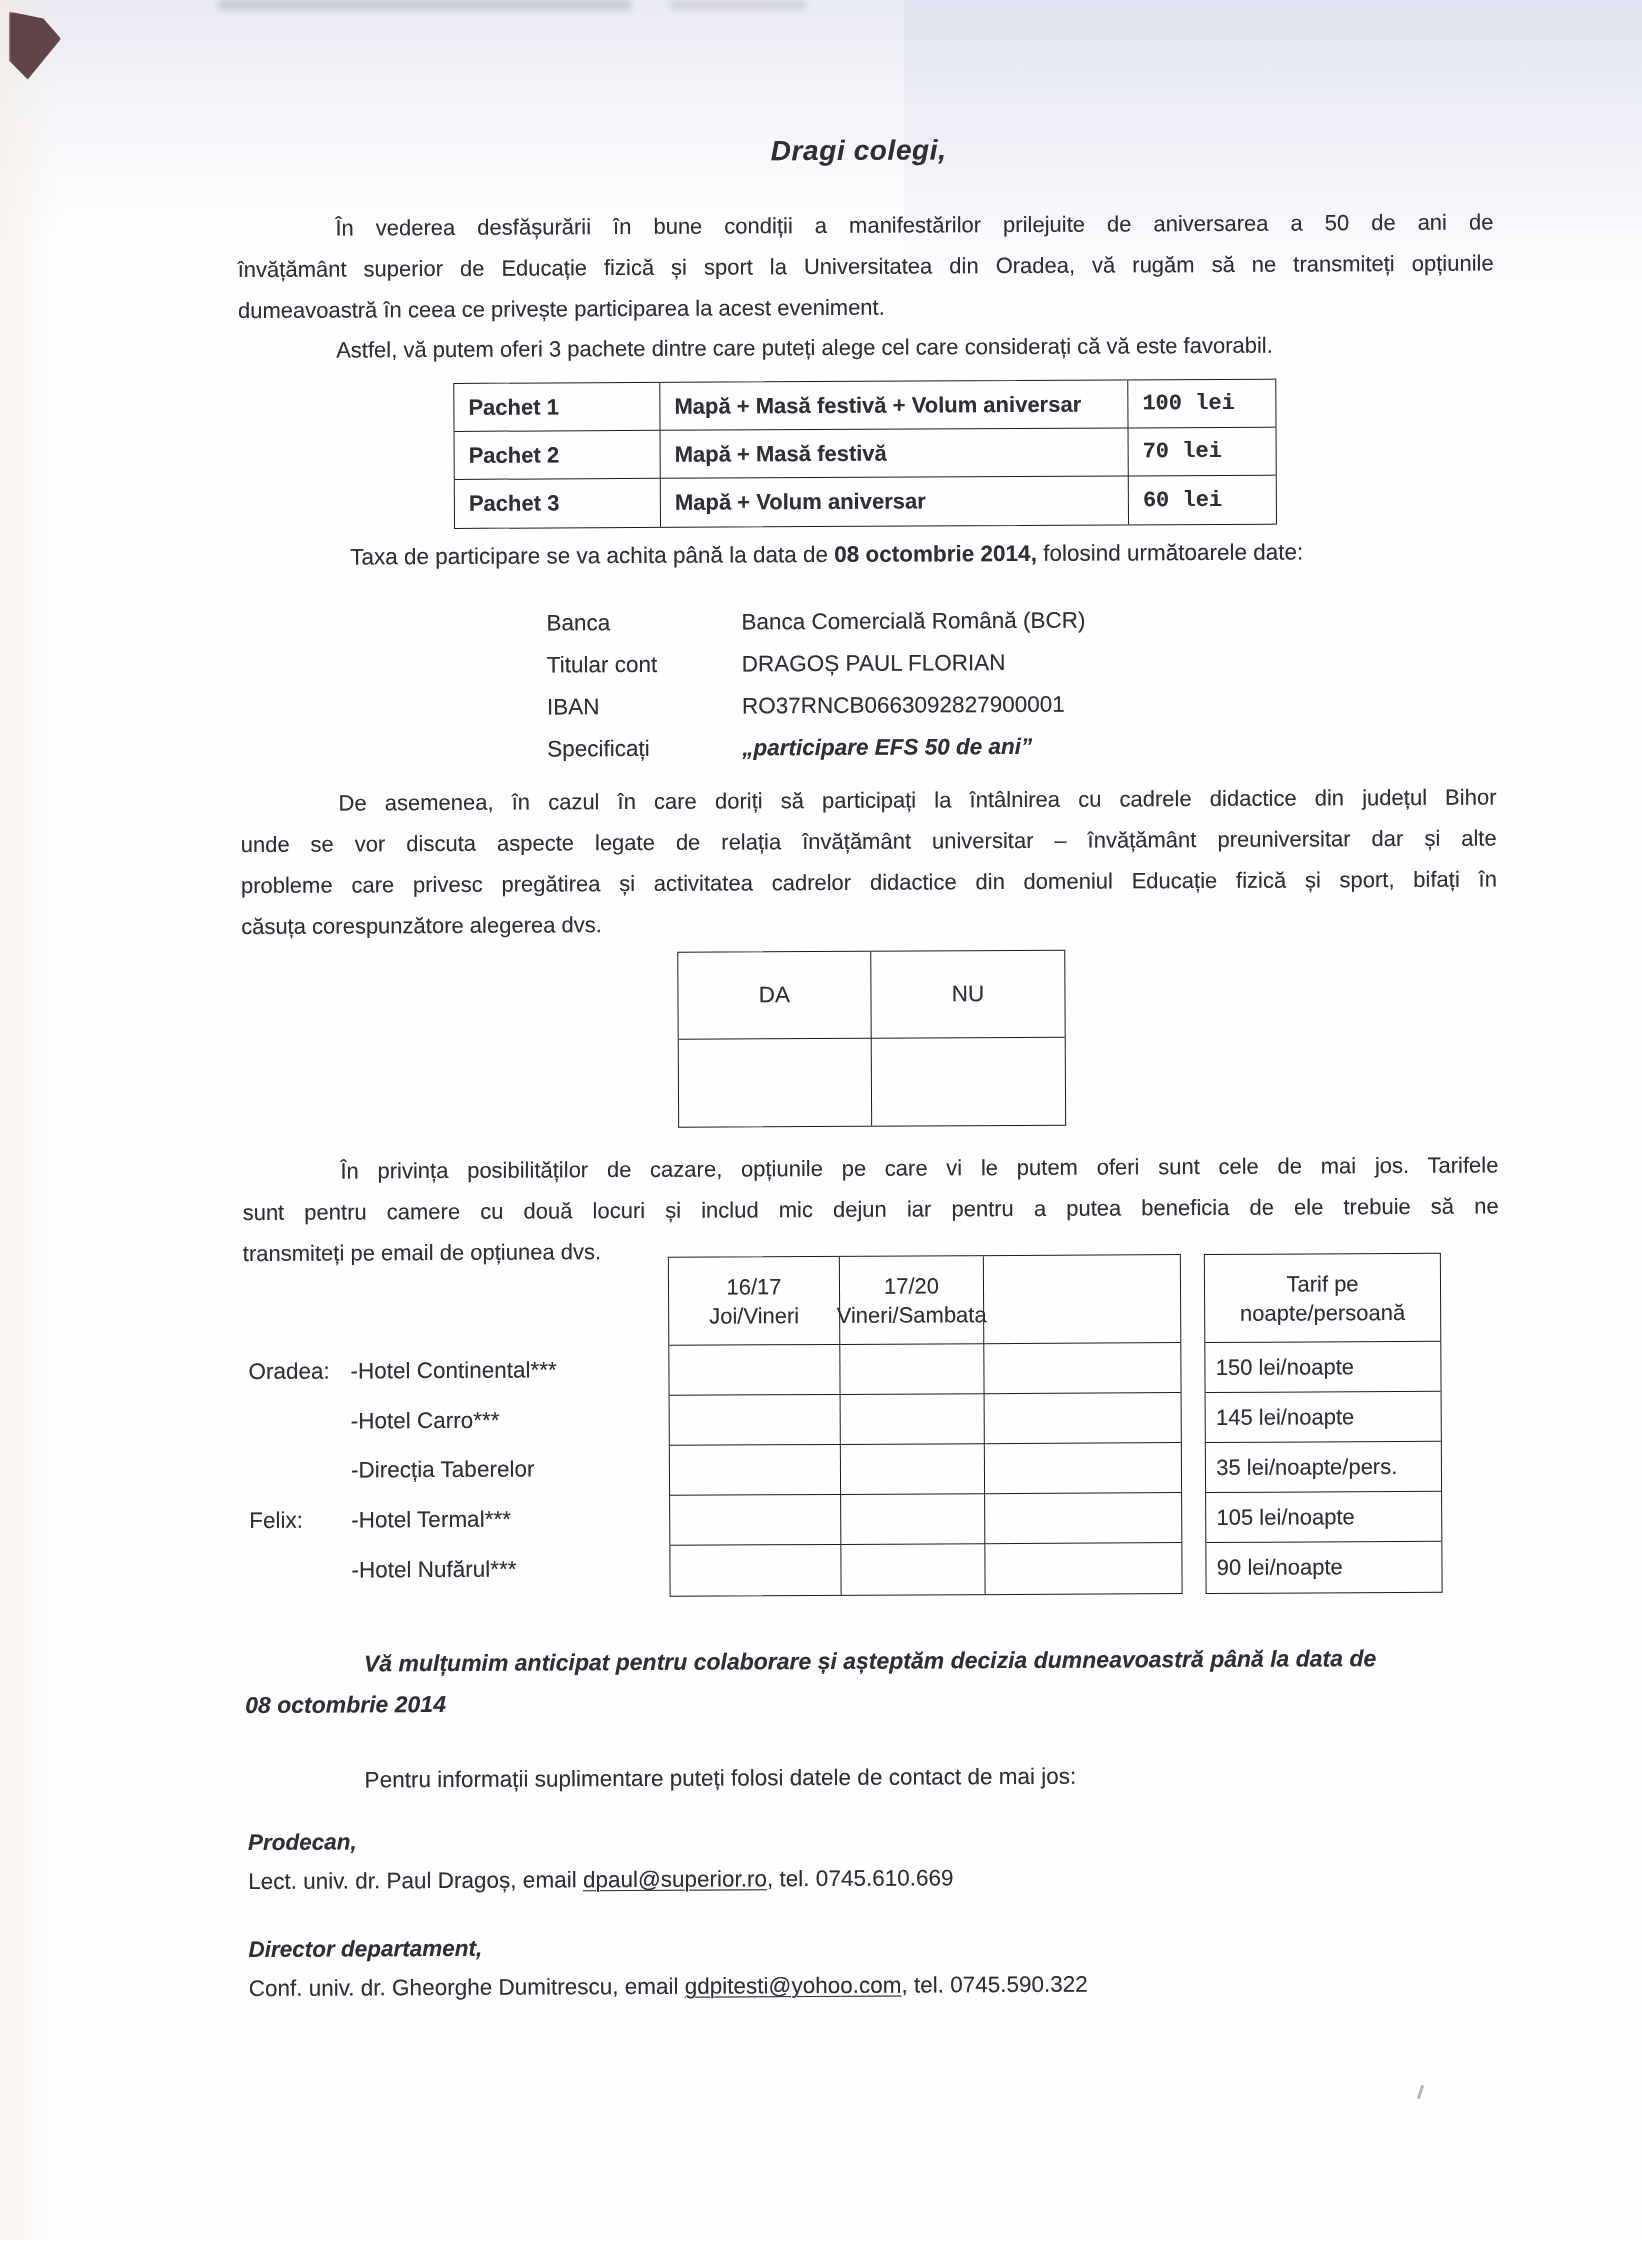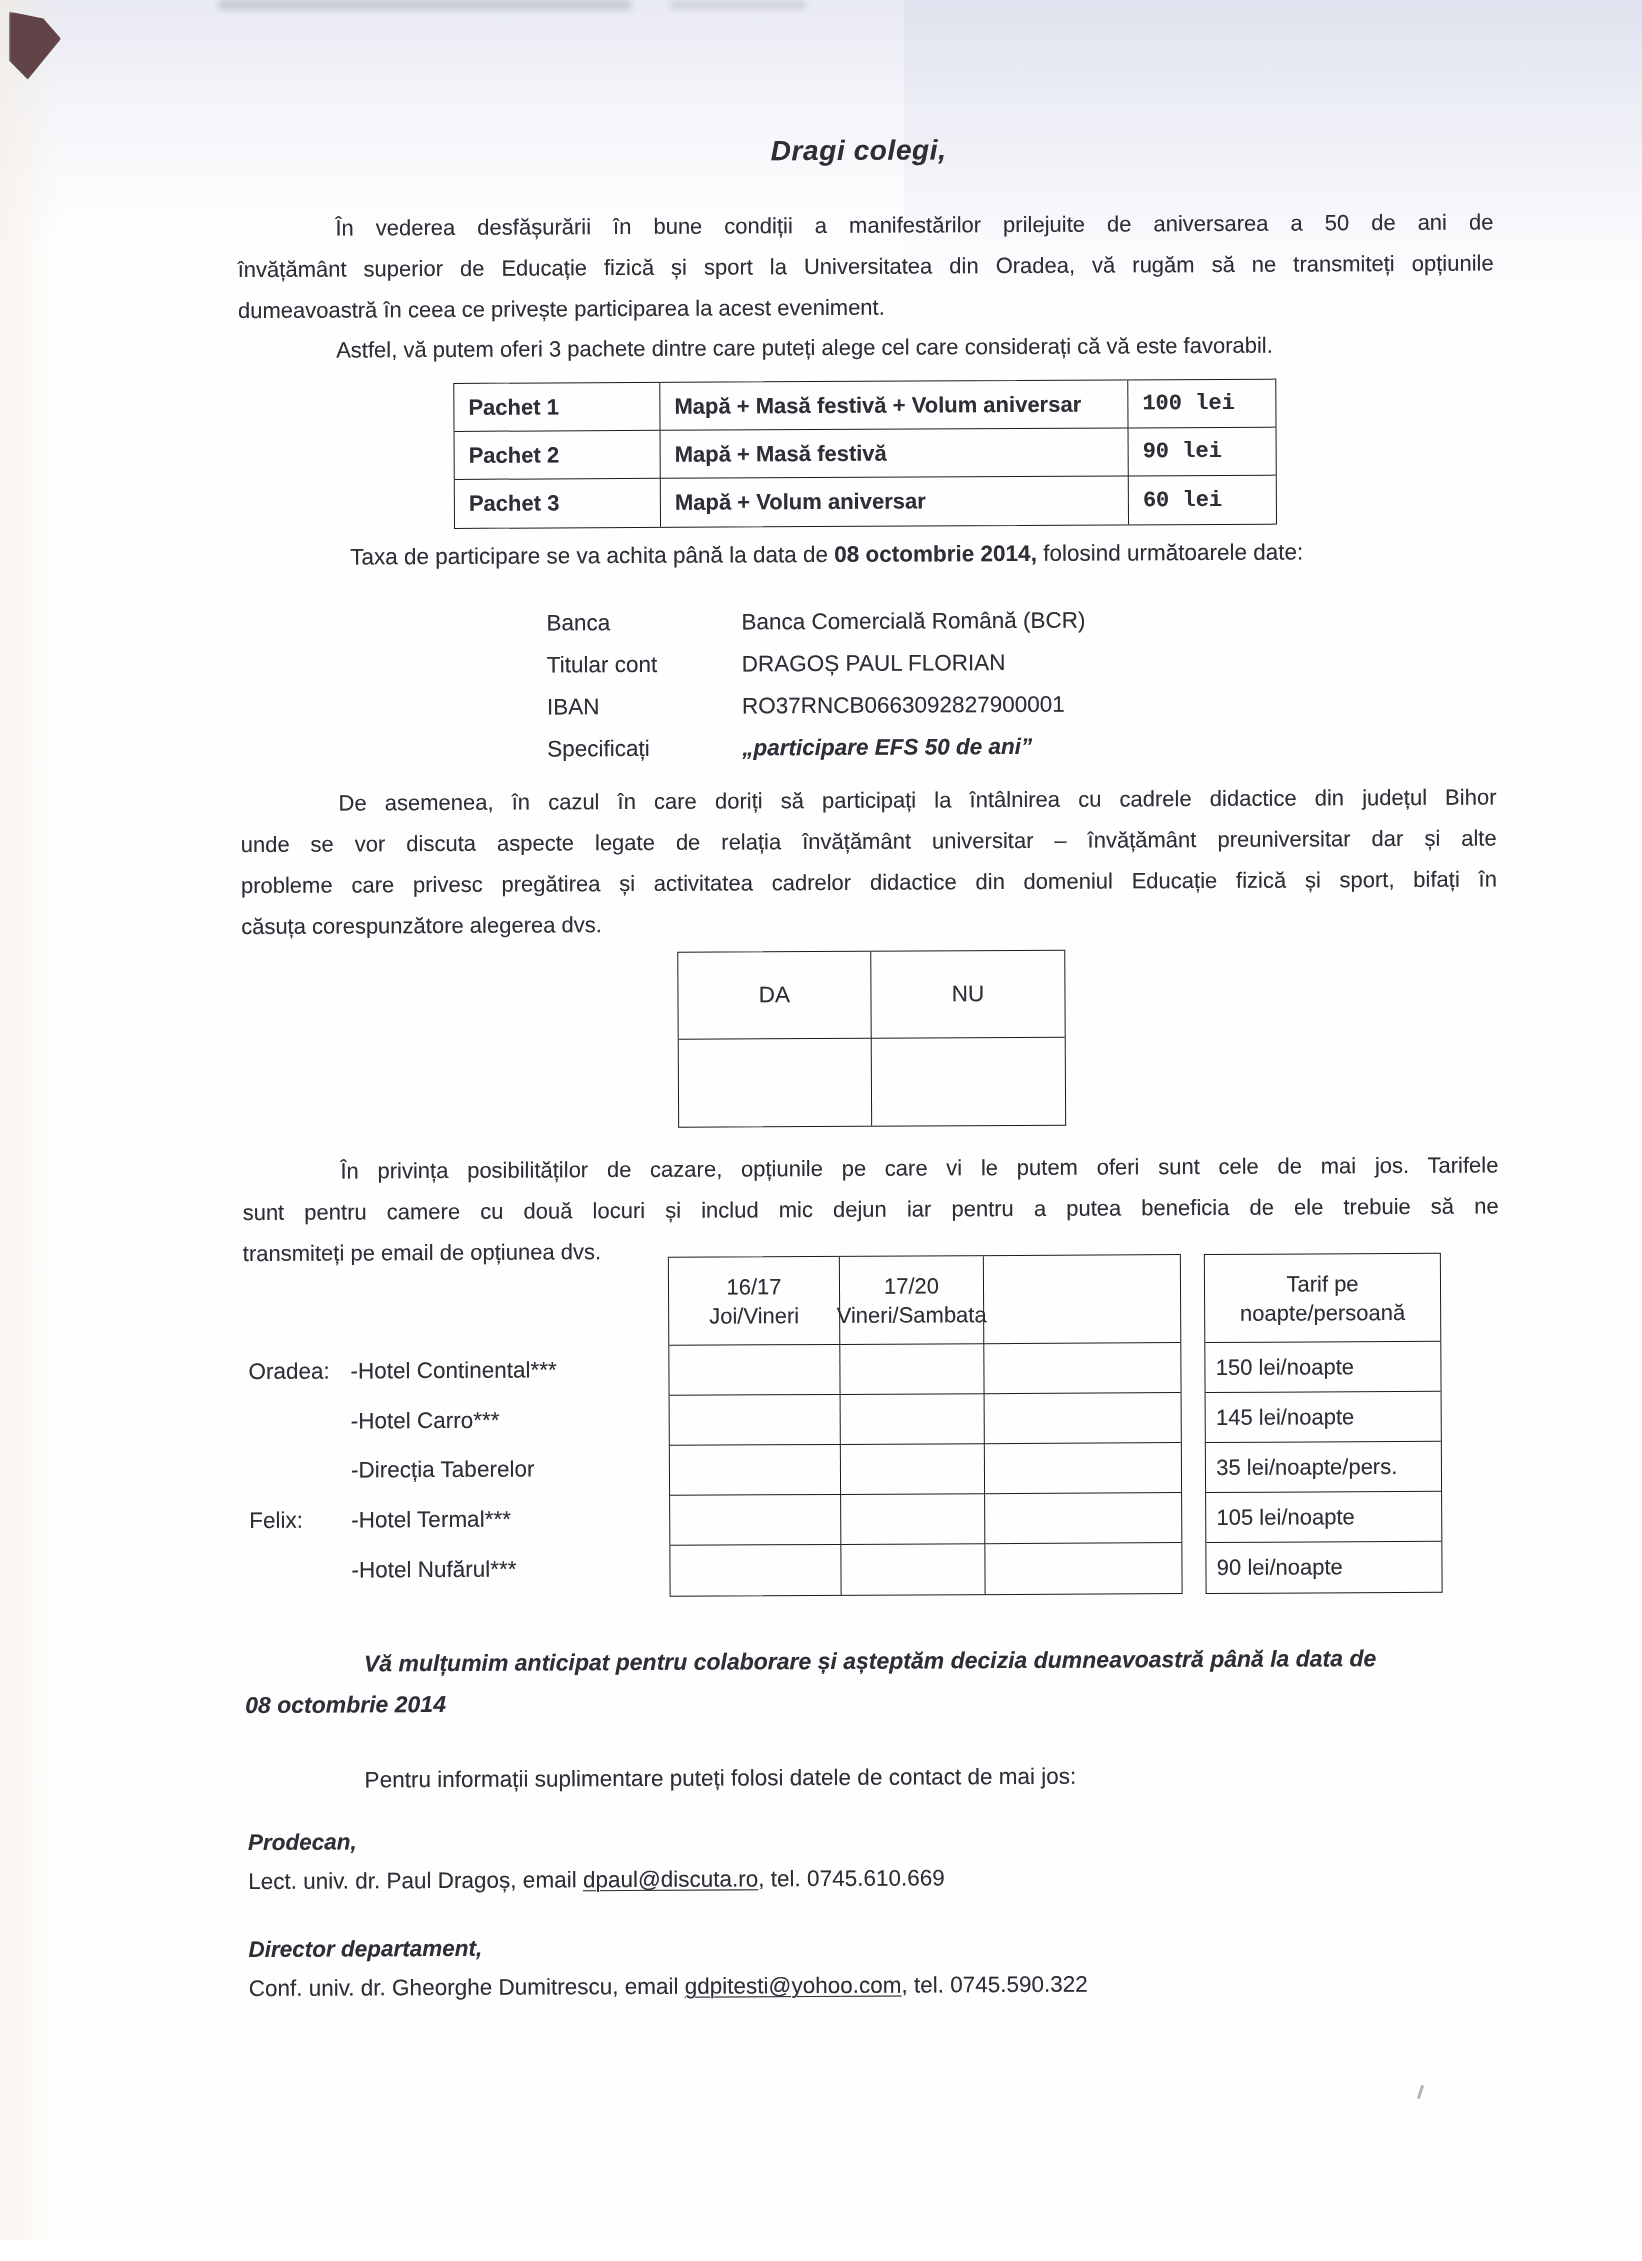--- a/index.html
+++ b/index.html
@@ -144,21 +144,21 @@
     </div>
 
     <div class="followup txt">Astfel, vă putem oferi 3 pachete dintre care puteți alege cel care considerați că vă este favorabil.</div>
 
     <div class="pkg-table">
       <div class="txt">Pachet 1</div>
       <div class="txt">Mapă + Masă festivă + Volum aniversar</div>
       <div class="txt">100 lei</div>
       <div class="txt">Pachet 2</div>
       <div class="txt">Mapă + Masă festivă</div>
-      <div class="txt">90 lei</div>
+      <div class="txt">70 lei</div>
       <div class="txt">Pachet 3</div>
       <div class="txt">Mapă + Volum aniversar</div>
       <div class="txt">60 lei</div>
     </div>
 
     <div class="deadline txt">
       <span>Taxa de participare se va achita până la data de </span><span class="bold">08 octombrie 2014,</span><span> folosind următoarele date:</span>
     </div>
 
     <div class="bank">
@@ -256,21 +256,21 @@
 
     <div class="thanks txt">
       <span class="l1">Vă mulțumim anticipat pentru colaborare și așteptăm decizia dumneavoastră până la data de</span>
       <span class="l2">08 octombrie 2014</span>
     </div>
 
     <div class="contact-intro txt">Pentru informații suplimentare puteți folosi datele de contact de mai jos:</div>
 
     <div class="role-line txt" style="top:1827px;">Prodecan,</div>
     <div class="contact-line txt" style="top:1866px;">
-      <span>Lect. univ. dr. Paul Dragoș, email </span><span class="email">dpaul@discuta.ro</span><span>, tel. 0745.610.669</span>
+      <span>Lect. univ. dr. Paul Dragoș, email </span><span class="email">dpaul@superior.ro</span><span>, tel. 0745.610.669</span>
     </div>
 
     <div class="role-line txt" style="top:1934px;">Director departament,</div>
     <div class="contact-line txt" style="top:1973px;">
       <span>Conf. univ. dr. Gheorghe Dumitrescu, email </span><span class="email">gdpitesti@yohoo.com</span><span>, tel. 0745.590.322</span>
     </div>
 
   </div>
 </div>
 

